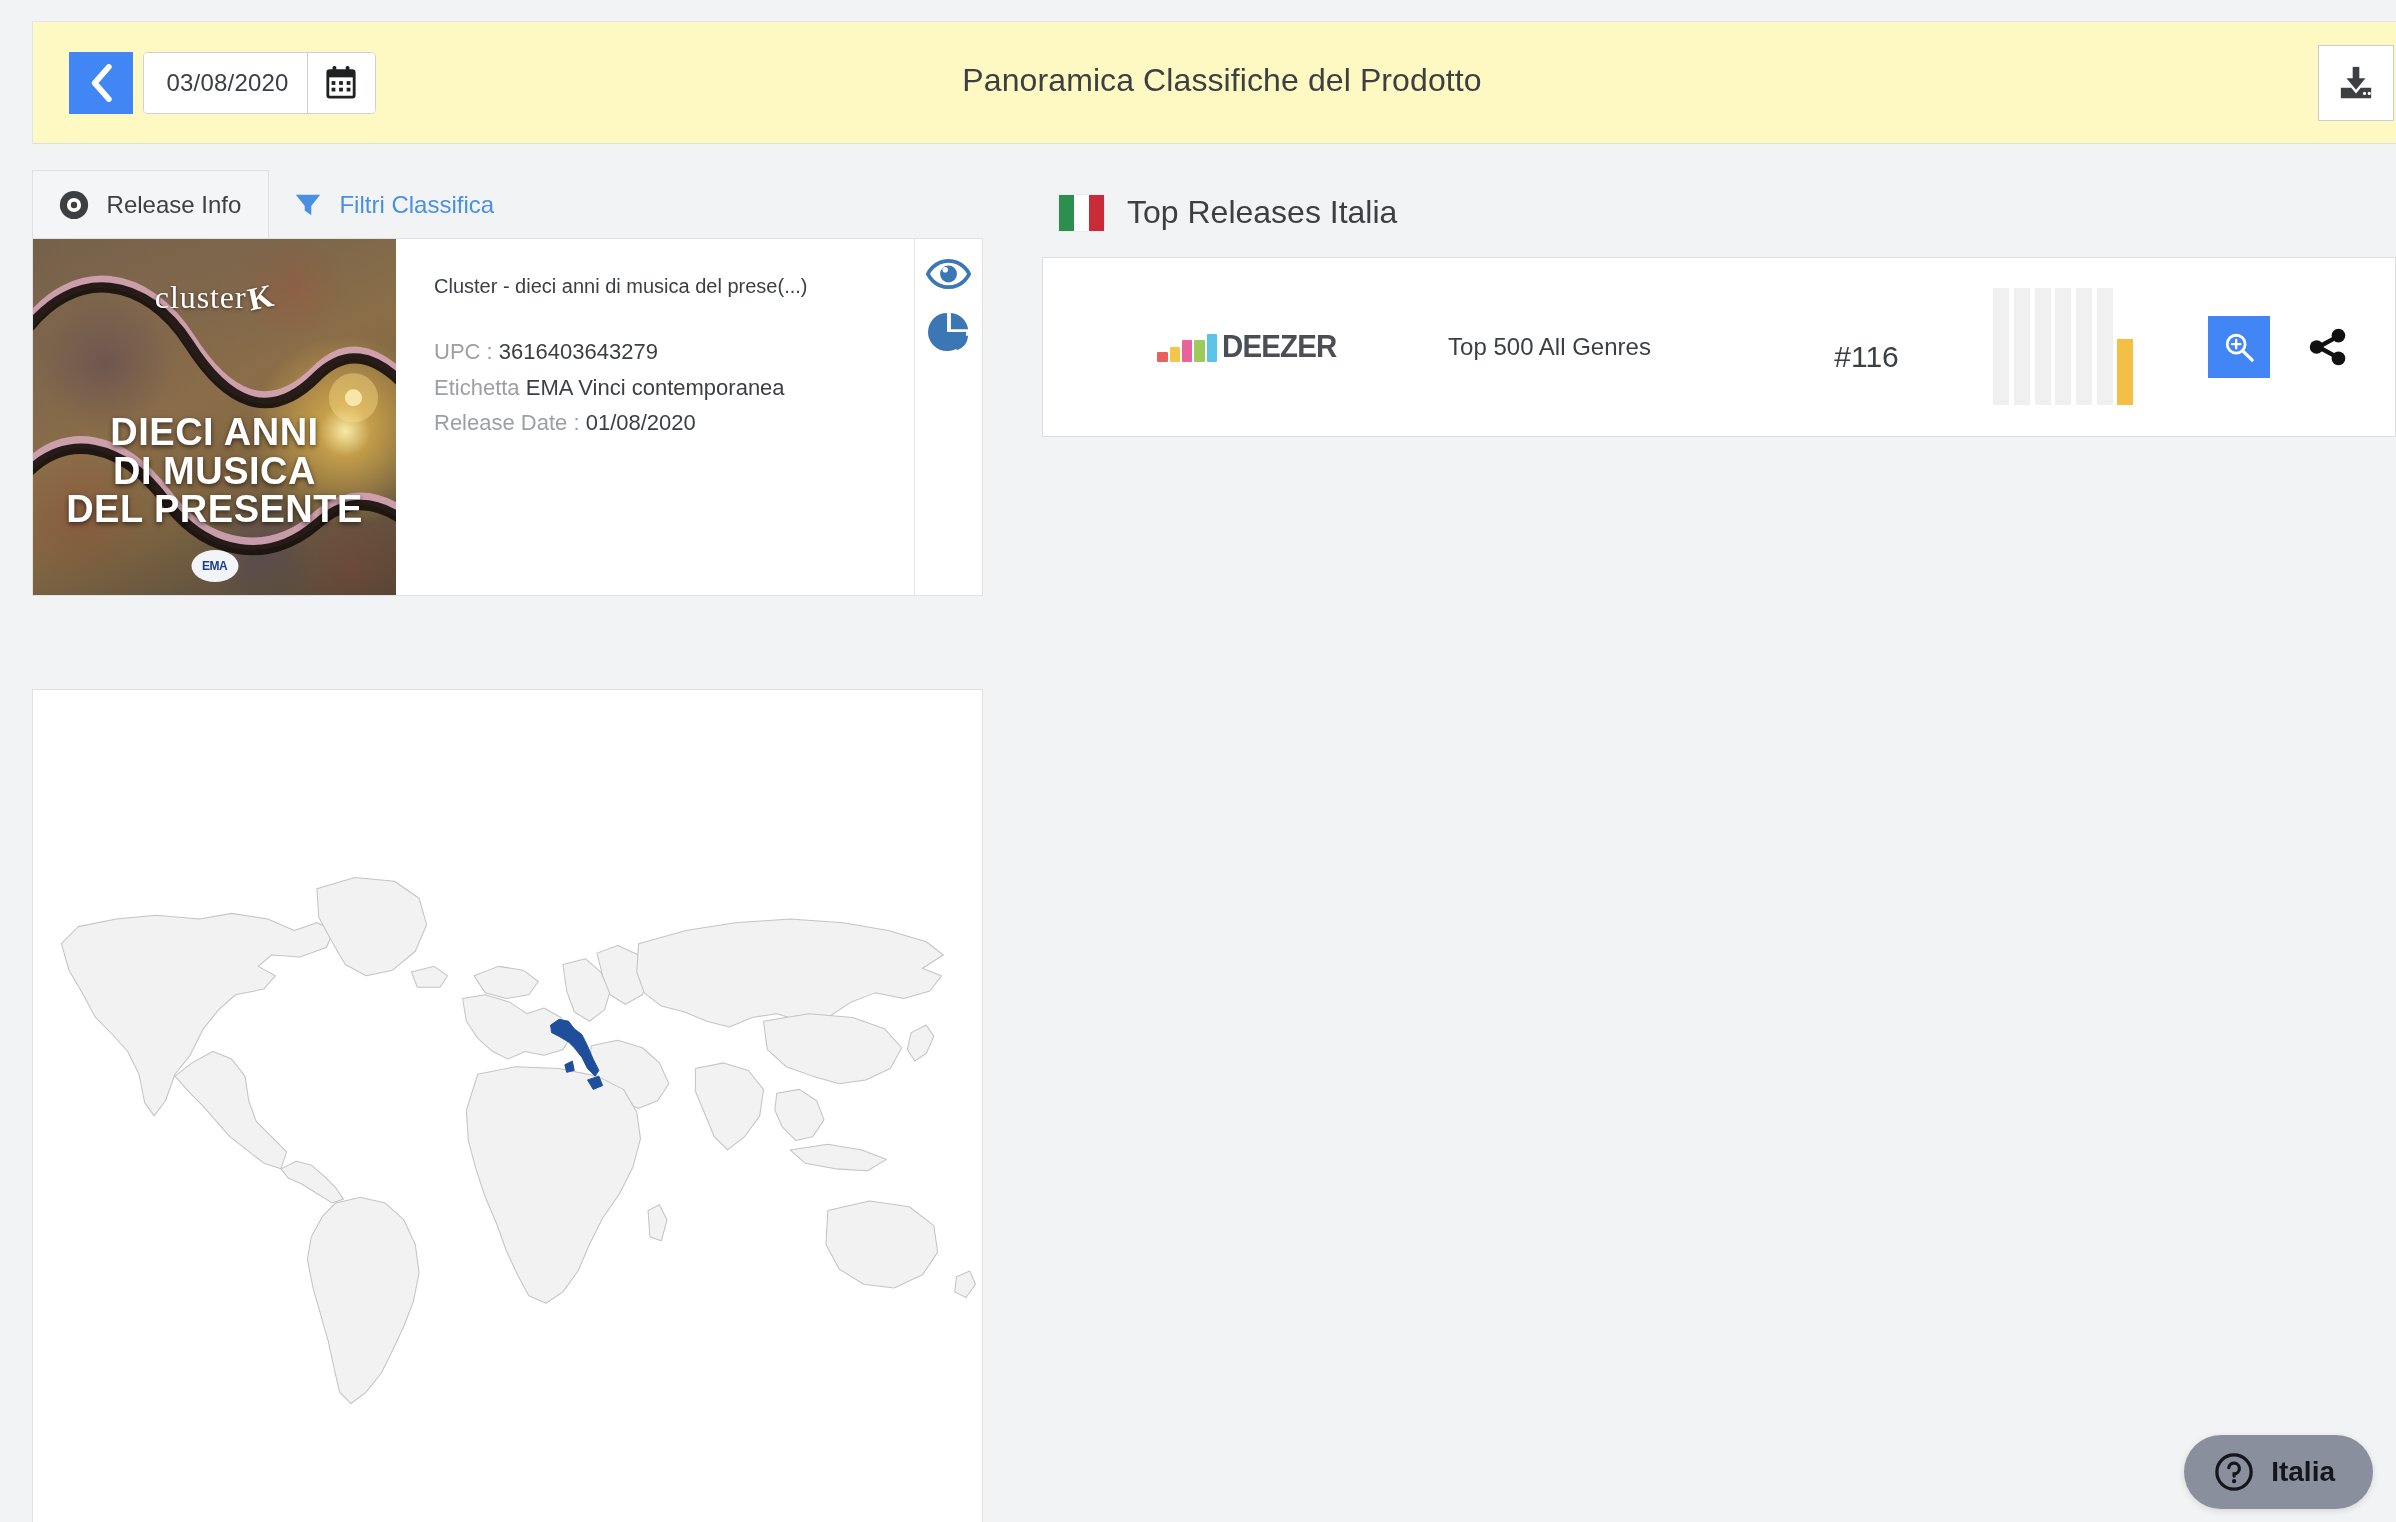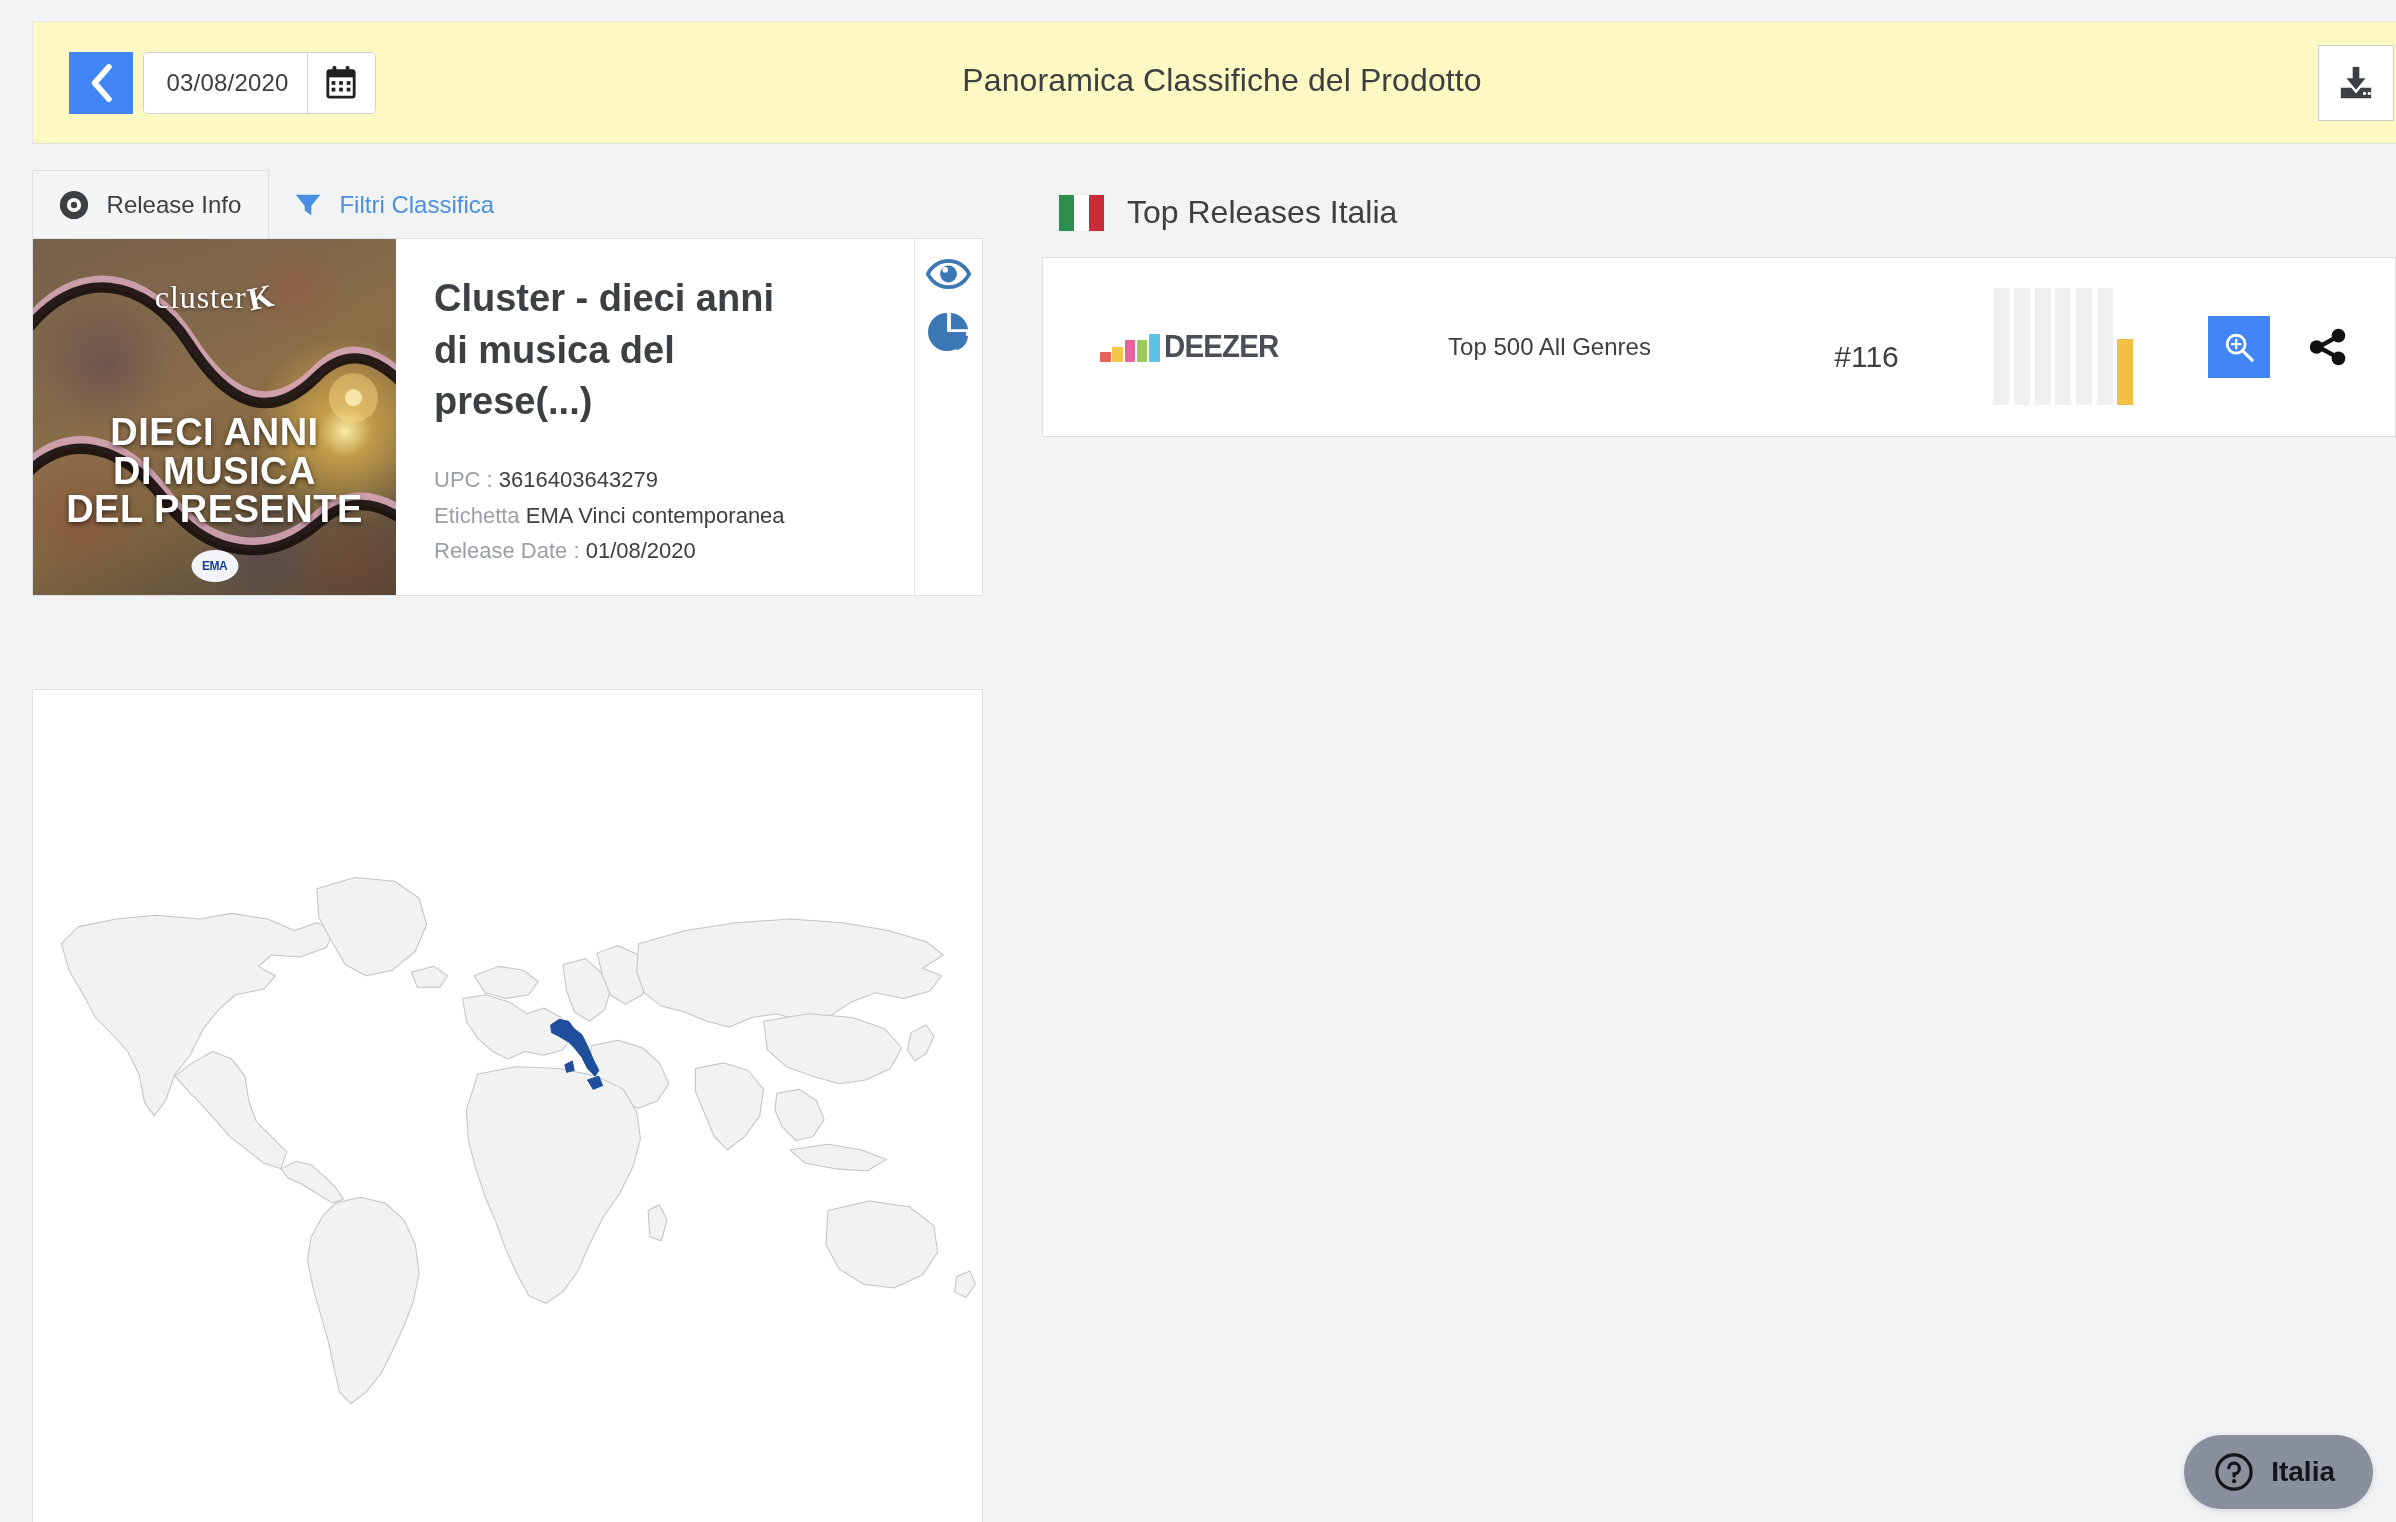--- a/index.html
+++ b/index.html
@@ -188,24 +188,24 @@
     color: #1b3f8f;
     letter-spacing: -0.5px;
   }
 
   .info-body {
     flex: 1;
     padding: 34px 38px 0 38px;
     position: relative;
   }
   .rel-title {
-    font-size: 38px;
+    font-size: 20px;
     color: #3c4043;
     line-height: 1.36;
-    font-weight: 700;
+    font-weight: 400;
     max-width: 379px;
   }
   .rel-artist {
     margin-top: 30px;
     font-size: 30px;
     color: #3c4043;
     line-height: 1.36;
     font-weight: 400;
     max-width: 379px;
   }
@@ -268,21 +268,21 @@
     margin-right: 0;
     background: #fff;
     border: 0.9px solid #dcdfe2;
     height: 180px;
     display: flex;
     align-items: center;
     position: relative;
   }
   .c-logo {
     width: 303px;
-    display: flex; align-items: center; justify-content: center;
+    display: flex; align-items: center; justify-content: flex-end;
   }
   .deezer {
     display: flex; align-items: flex-end; gap: 0;
   }
   .deezer .eq { display: flex; align-items: flex-end; gap: 1.9px; margin-right: 4.7px; }
   .deezer .eq b { display: block; width: 10.4px; border-radius: 0.9px; }
   .deezer .wordmark {
     font-family: "Liberation Sans", sans-serif;
     font-weight: 700;
     font-size: 32px;

